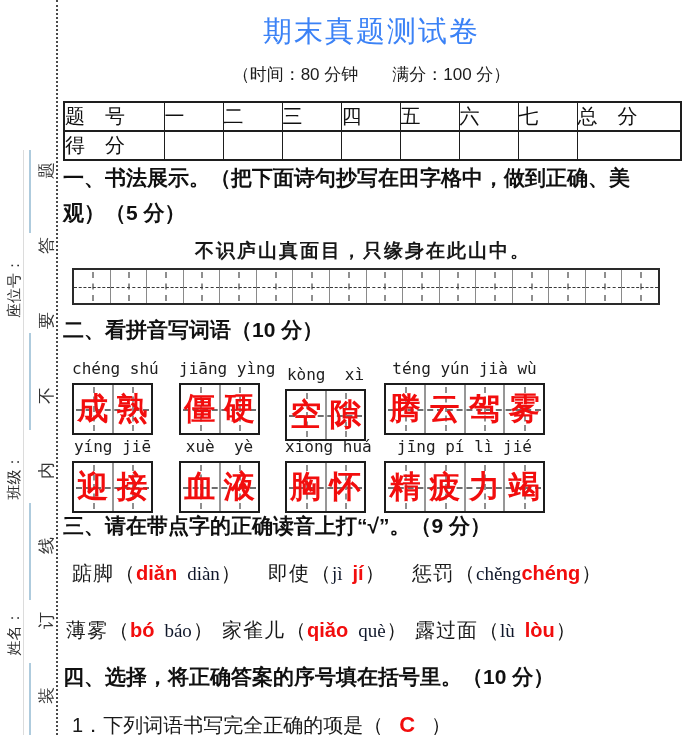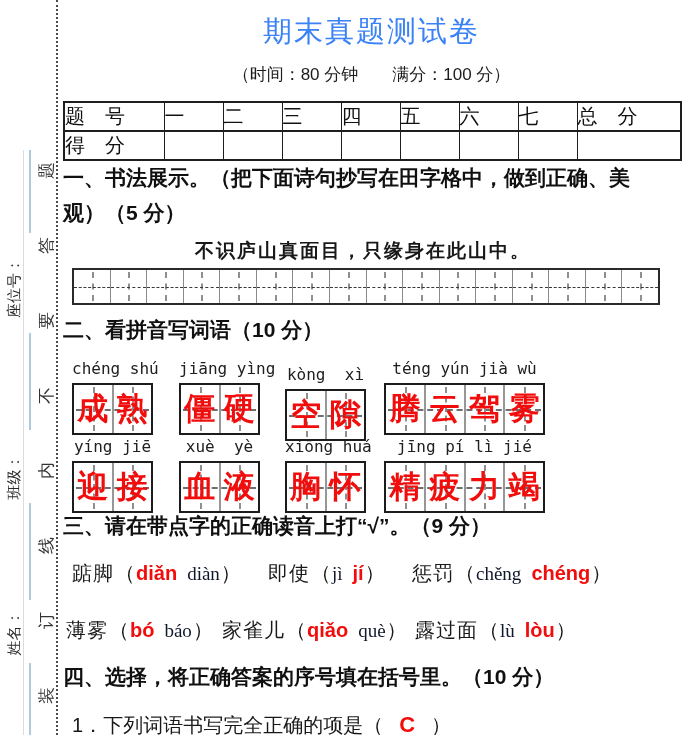--- a/index.html
+++ b/index.html
@@ -248,21 +248,21 @@
             <span class="achar">竭</span>
           </div>
         </div>
       </div>
     </div>
 
   <div class="sec-heading h3">三、请在带点字的正确读音上打“√”。（9 分）</div>
   <div>
       <div class="s3item" style="left: 72px; top: 560px;"><span class="s3word">踮脚</span><span class="s3paren">（</span><span class="opt-red">diǎn</span><span class="opt-black" style="margin-left: 10px;">diàn</span><span class="s3paren">）</span></div>
       <div class="s3item" style="left: 268px; top: 560px; text-align: center;"><span class="s3word">即使</span><span class="s3paren">（</span><span class="opt-black">jì</span><span class="opt-red" style="margin-left: 10px;">jí</span><span class="s3paren">）</span></div>
-      <div class="s3item" style="left: 412px; top: 560px;"><span class="s3word">惩罚</span><span class="s3paren">（</span><span class="opt-black">chěng</span><span class="opt-red" style="margin-left: 10px;">chéng</span><span class="s3paren">）</span></div>
+      <div class="s3item" style="left: 412px; top: 560px;"><span class="s3word">惩罚</span><span class="s3paren">（</span><span class="opt-black">chěng</span><span class="opt-red" style="">chéng</span><span class="s3paren">）</span></div>
       <div class="s3item" style="left: 66px; top: 617px;"><span class="s3word">薄雾</span><span class="s3paren">（</span><span class="opt-red">bó</span><span class="opt-black" style="margin-left: 10px;">báo</span><span class="s3paren">）</span></div>
       <div class="s3item" style="left: 222px; top: 617px;"><span class="s3word">家雀儿</span><span class="s3paren">（</span><span class="opt-red">qiǎo</span><span class="opt-black" style="margin-left: 10px;">què</span><span class="s3paren">）</span></div>
       <div class="s3item" style="left: 415px; top: 617px;"><span class="s3word">露过面</span><span class="s3paren">（</span><span class="opt-black">lù</span><span class="opt-red" style="margin-left: 10px; margin-top: 48px;">lòu</span><span class="s3paren">）</span></div>
     </div>
 
   <div class="sec-heading h4">四、选择，将正确答案的序号填在括号里。（10 分）</div>
   <div class="q1">
     <span>1．</span><span>下列词语书写完全正确的项是</span><span>（</span><span class="answer">C</span><span>）</span>
   </div>
 

